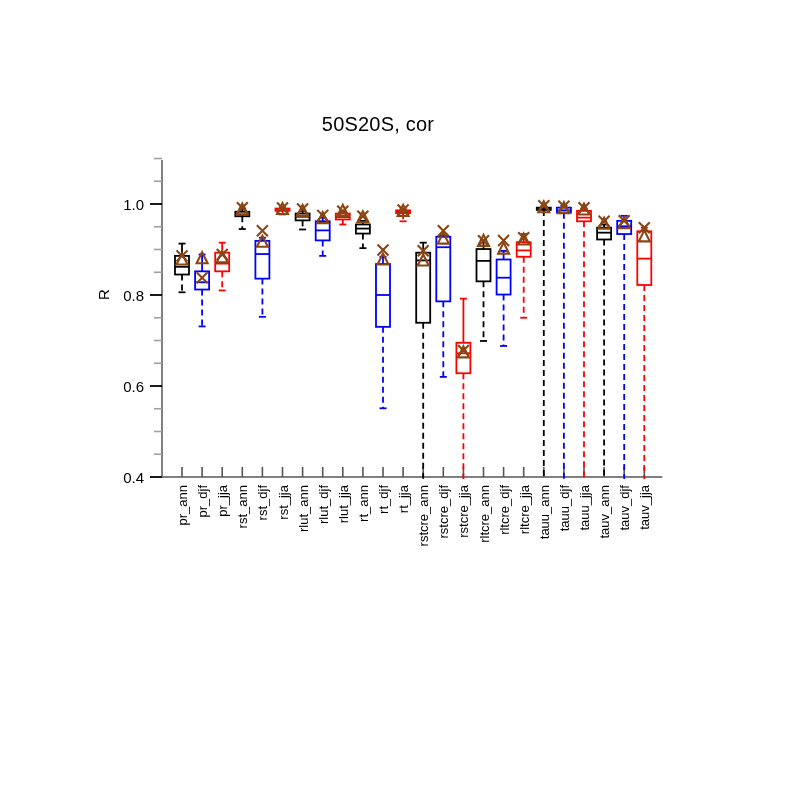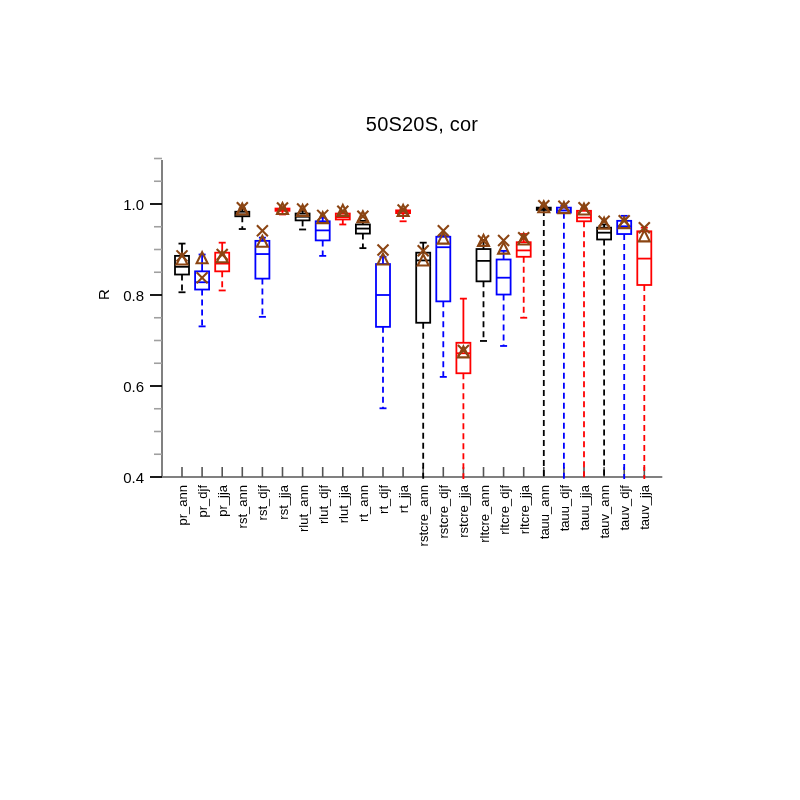--- a/index.html
+++ b/index.html
@@ -1,20 +1,20 @@
 <!DOCTYPE html>
 <html><head>
 <meta charset="utf-8">
 <style>
   html,body{margin:0;padding:0;}
   body{width:800px;height:800px;background:#ffffff;font-family:"Liberation Sans",sans-serif;overflow:hidden;}
   #root{position:relative;width:800px;height:800px;}
   #chart-title{
     position:absolute;left:0;top:113px;width:756px;text-align:center;
-    font-size:20px;color:#000;letter-spacing:0.2px;margin-left:44px;
+    font-size:20px;color:#000;letter-spacing:0.2px;
   }
   #ylabel{
     position:absolute;left:95px;top:300px;font-size:15px;color:#000;
     transform:rotate(-90deg);transform-origin:left top;
   }
   #plot-svg{position:absolute;left:0;top:0;}
   .tick-label{font-size:15px;fill:#000;font-family:"Liberation Sans",sans-serif;}
   .xtick-label{font-size:13px;fill:#000;font-family:"Liberation Sans",sans-serif;}
 </style>
 </head>

